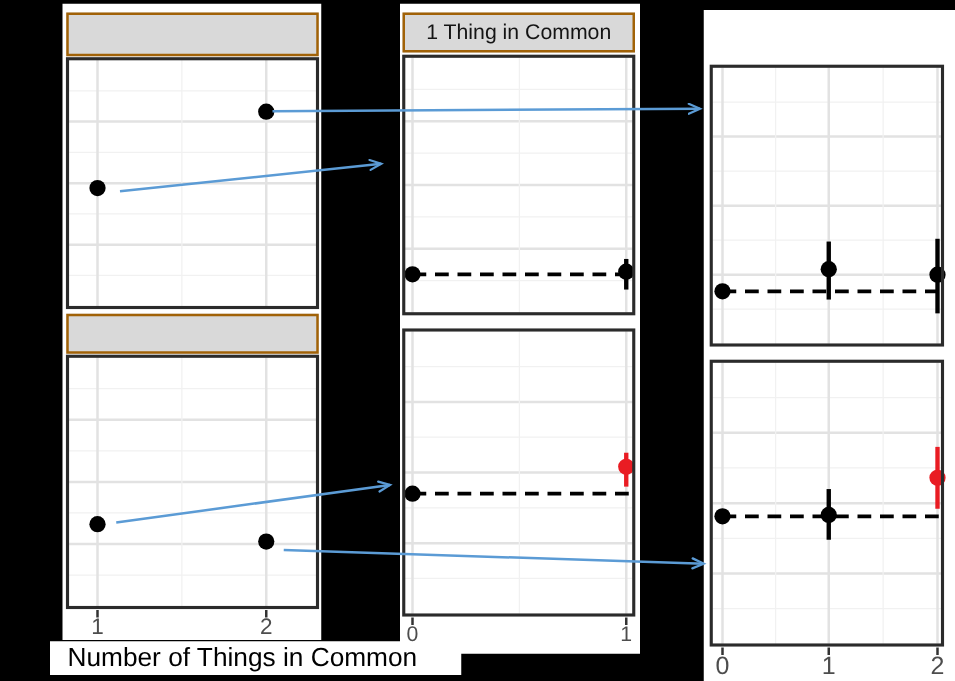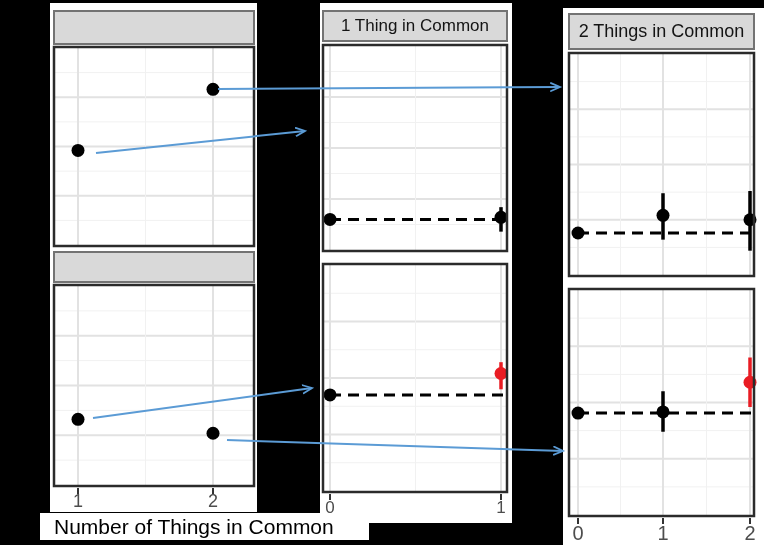--- a/index.html
+++ b/index.html
@@ -8,21 +8,21 @@
     overflow:hidden;font-family:"Liberation Sans",sans-serif;
   }
   .plot-image{position:absolute;background:#fff;z-index:1;}
   #img-left{left:50px;top:3px;width:207px;height:509px;}
   #img-middle{left:320px;top:3px;width:192px;height:520px;}
   #img-right{left:563px;top:8px;width:201px;height:537px;}
 
   #overlay{position:absolute;left:0;top:0;z-index:5;}
 
   .strip{
-    position:absolute;background:#d9d9d9;border:2px solid #737373;
+    position:absolute;background:#d9d9d9;border:2px solid #a16207;
     box-sizing:border-box;display:flex;align-items:center;justify-content:center;
     color:#141414;z-index:6;white-space:nowrap;text-align:right;
   }
   #strip-left-top{left:53px;top:10px;width:202px;height:35px;}
   #strip-left-bottom{left:53px;top:251px;width:202px;height:32px;}
   #strip-middle{left:322px;top:10px;width:186px;height:32px;font-size:17px;}
   #strip-right{left:568px;top:13px;width:187px;height:37px;font-size:18px;}
 
   .x-tick-label{
     position:absolute;transform:translateX(-50%);color:#4d4d4d;z-index:6;line-height:1;
@@ -170,23 +170,20 @@
 
   <div class="strip" id="strip-left-top">
     <span></span>
   </div>
   <div class="strip" id="strip-left-bottom">
     <span></span>
   </div>
   <div class="strip" id="strip-middle">
     <span>1 Thing in Common</span>
   </div>
-  <div class="strip" id="strip-right">
-    <span>2 Things in Common</span>
-  </div>
 
   <div id="axis-label-box">
     <span>Number of Things in Common</span>
   </div>
 
 <span class="x-tick-label" style="left: 78px; top: 492px; font-size: 18px;">1</span>
     <span class="x-tick-label" style="left: 213px; top: 492px; font-size: 18px;">2</span>
     <span class="x-tick-label" style="left: 330px; top: 499px; font-size: 17px;">0</span>
     <span class="x-tick-label" style="left: 501px; top: 499px; font-size: 17px;">1</span>
     <span class="x-tick-label" style="left: 578px; top: 523px; font-size: 20px;">0</span>

